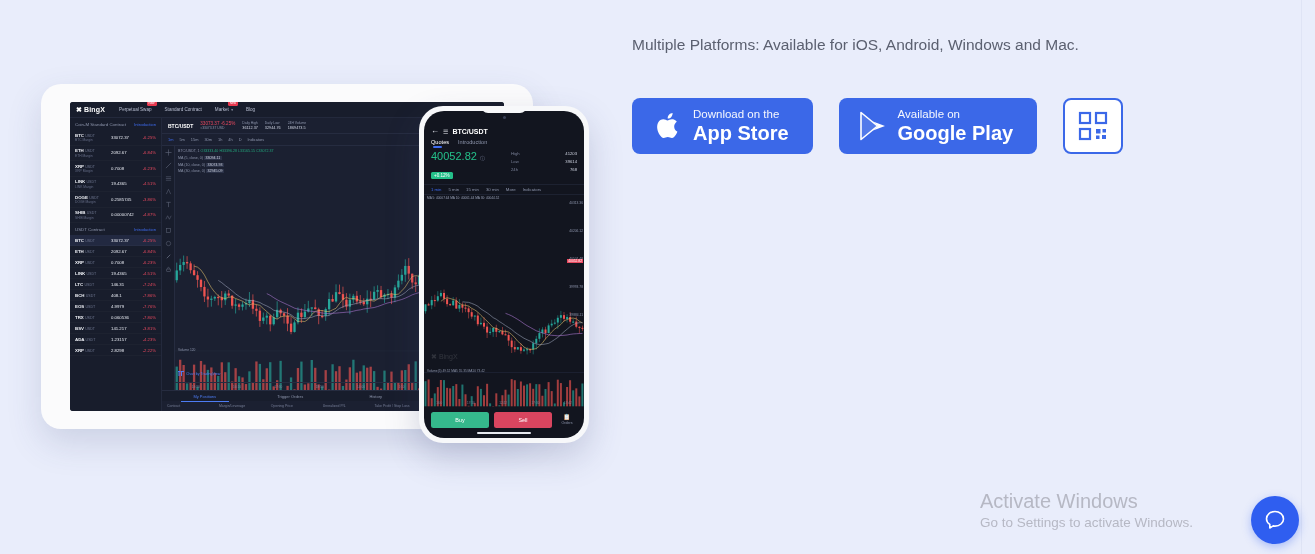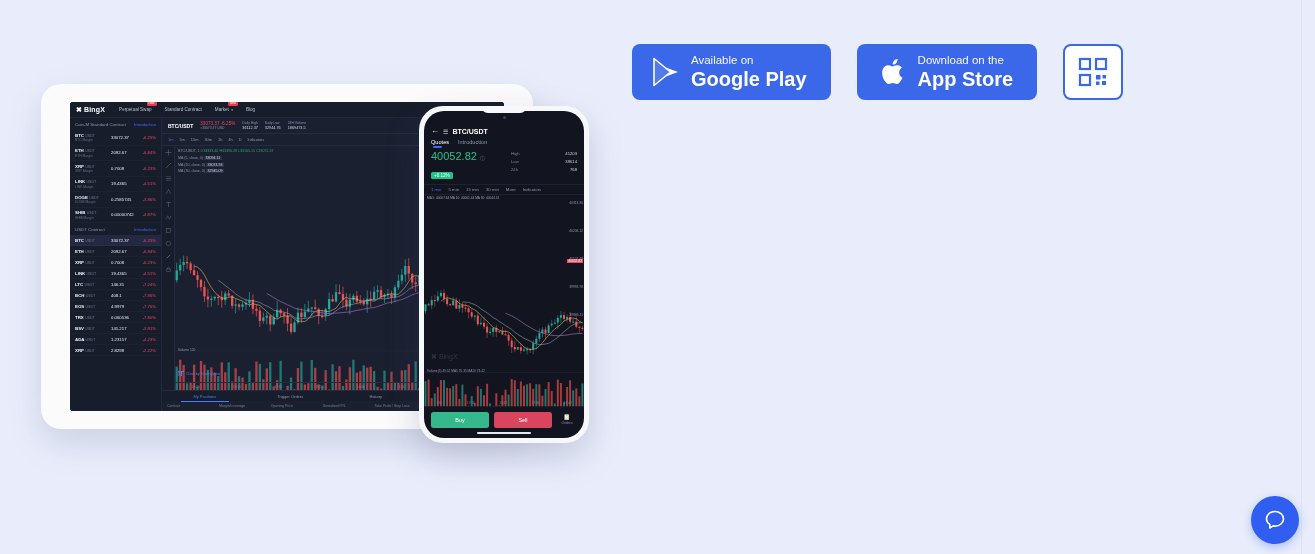--- a/index.html
+++ b/index.html
@@ -1135,59 +1135,64 @@
             <div class="p-orders-ic">📋</div>
             <div class="p-orders-lb">Orders</div>
           </div>
         </div>
         <div class="p-homebar"></div>
       </div>
     </div>
   </div>
 
   <div id="right">
+    <p class="subtitle">Multiple Platforms: Available for iOS, Android, Windows and Mac.</p>
 
     <div class="store-row">
+
+      <div class="store-btn">
+        <svg width="26" height="30" viewBox="0 0 26 30">
+          <path d="M18.2 15.6c0-3.2 2.6-4.7 2.7-4.8-1.5-2.2-3.8-2.5-4.6-2.5-1.9-.2-3.8 1.1-4.8 1.1-1 0-2.5-1.1-4.1-1.1-2.1 0-4.1 1.2-5.2 3.1-2.2 3.8-.6 9.5 1.6 12.6 1.1 1.5 2.3 3.2 3.9 3.1 1.6-.1 2.2-1 4.1-1 1.9 0 2.4 1 4.1 1 1.7 0 2.8-1.5 3.8-3 1.2-1.7 1.7-3.4 1.7-3.5-.1 0-3.2-1.2-3.2-5z" fill="#ffffff"></path>
+          <path d="M15.3 5.9c.9-1 1.4-2.5 1.3-3.9-1.2.1-2.7.8-3.6 1.8-.8.9-1.5 2.4-1.3 3.8 1.3.1 2.7-.7 3.6-1.7z" fill="#ffffff"></path>
+        </svg>
+        <div>
+          <div class="store-text-top">Download on the</div>
+          <div class="store-text-bot">App Store</div>
+        </div>
+      </div>
 
       <div class="store-btn gp">
         <svg width="28" height="30" viewBox="0 0 28 30">
           <path d="M2 1.5 L18.5 15 L2 28.5 Z" fill="none" stroke="#ffffff" stroke-width="1.6" stroke-linejoin="round"></path>
           <path d="M2 1.5 L18.5 15 L2 28.5 Z" fill="#ffffff" fill-opacity="0.12"></path>
           <path d="M14 10.5 L26 15 L14 19.5 L19 15 Z" fill="#ffffff"></path>
         </svg>
         <div>
           <div class="store-text-top">Available on</div>
           <div class="store-text-bot">Google Play</div>
-        </div>
-      </div>
-
-      <div class="store-btn">
-        <svg width="26" height="30" viewBox="0 0 26 30">
-          <path d="M18.2 15.6c0-3.2 2.6-4.7 2.7-4.8-1.5-2.2-3.8-2.5-4.6-2.5-1.9-.2-3.8 1.1-4.8 1.1-1 0-2.5-1.1-4.1-1.1-2.1 0-4.1 1.2-5.2 3.1-2.2 3.8-.6 9.5 1.6 12.6 1.1 1.5 2.3 3.2 3.9 3.1 1.6-.1 2.2-1 4.1-1 1.9 0 2.4 1 4.1 1 1.7 0 2.8-1.5 3.8-3 1.2-1.7 1.7-3.4 1.7-3.5-.1 0-3.2-1.2-3.2-5z" fill="#ffffff"></path>
-          <path d="M15.3 5.9c.9-1 1.4-2.5 1.3-3.9-1.2.1-2.7.8-3.6 1.8-.8.9-1.5 2.4-1.3 3.8 1.3.1 2.7-.7 3.6-1.7z" fill="#ffffff"></path>
-        </svg>
-        <div>
-          <div class="store-text-top">Download on the</div>
-          <div class="store-text-bot">App Store</div>
         </div>
       </div>
 
       <div class="qr-btn">
         <svg width="30" height="30" viewBox="0 0 30 30">
           <rect x="2" y="2" width="10" height="10" fill="none" stroke="#3b68e8" stroke-width="2.2"></rect>
           <rect x="18" y="2" width="10" height="10" fill="none" stroke="#3b68e8" stroke-width="2.2"></rect>
           <rect x="2" y="18" width="10" height="10" fill="none" stroke="#3b68e8" stroke-width="2.2"></rect>
           <rect x="18" y="18" width="4.5" height="4.5" fill="#3b68e8"></rect>
           <rect x="24.5" y="18" width="3.5" height="3.5" fill="#3b68e8"></rect>
           <rect x="18" y="24.5" width="3.5" height="3.5" fill="#3b68e8"></rect>
           <rect x="24" y="24" width="4" height="4" fill="#3b68e8"></rect>
         </svg>
       </div>
     </div>
   </div>
 
+  <div class="winmark">
+    <div class="winmark-t1">Activate Windows</div>
+    <div class="winmark-t2">Go to Settings to activate Windows.</div>
+  </div>
 
   <div class="chat-btn">
     <svg width="24" height="24" viewBox="0 0 24 24">
       <path d="M12 3.5c-4.7 0-8.5 3.2-8.5 7.2 0 2.3 1.3 4.4 3.3 5.7v3.6l3.4-2.1c.6.1 1.2.2 1.8.2 4.7 0 8.5-3.2 8.5-7.2S16.7 3.5 12 3.5z" fill="none" stroke="#ffffff" stroke-width="1.6" stroke-linejoin="round"></path>
     </svg>
   </div>
 </div>
 
 </body></html>

